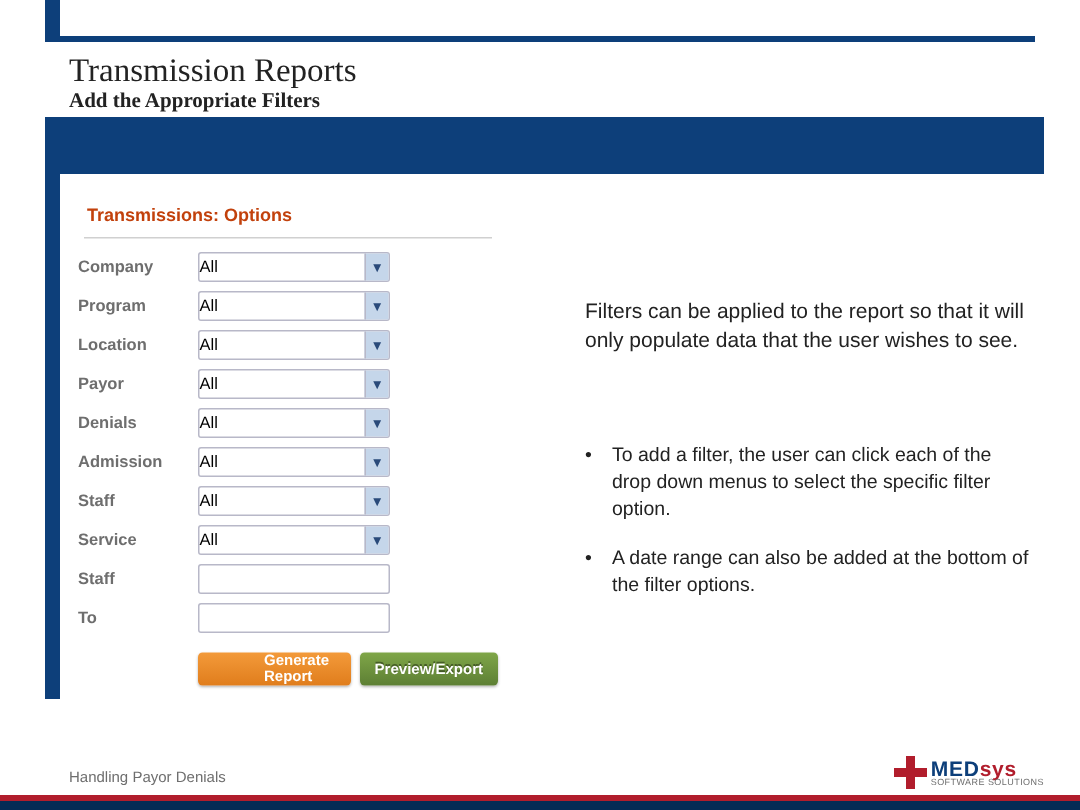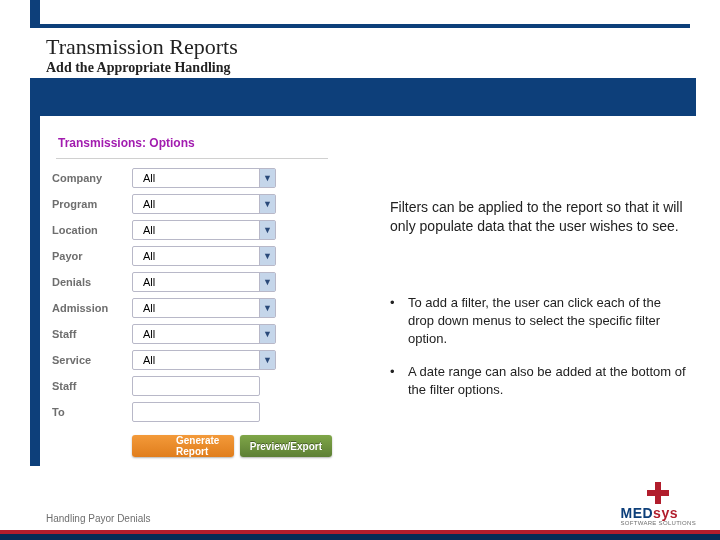--- a/index.html
+++ b/index.html
@@ -9,62 +9,62 @@
   .header-accent-v { position: absolute; left: 30px; top: 0; width: 10px; height: 28px; background: #0d3f7a; }
   .header-accent-h { position: absolute; left: 40px; top: 24px; width: 650px; height: 4px; background: #0d3f7a; }
 
   .title { position: absolute; left: 46px; top: 34px; font-family: "Times New Roman", serif; font-size: 22px; color: #222; }
   .subtitle { position: absolute; left: 46px; top: 60px; font-family: "Times New Roman", serif; font-size: 14px; font-weight: bold; color: #222; }
 
   .bg-band { position: absolute; left: 30px; top: 78px; width: 666px; height: 38px; background: #0d3f7a; }
   .bg-band2 { position: absolute; left: 30px; top: 116px; width: 10px; height: 350px; background: #0d3f7a; }
 
   .filter-card { position: absolute; left: 52px; top: 132px; width: 280px; height: 355px; background: #fff; }
-  .filter-head { font-size: 12px; font-weight: bold; color: #a21caf; padding: 4px 6px 8px 6px; }
+  .filter-head { font-size: 12px; font-weight: bold; color: #c2410c; padding: 4px 6px 8px 6px; }
   .filter-rule { height: 1px; background: #d0d0d0; margin: 0 4px 6px 4px; }
 
   .frow { display: flex; align-items: center; height: 26px; }
   .flabel { width: 80px; text-align: left; padding-right: 8px; font-size: 11px; color: #6e6e6e; font-weight: bold; }
-  .fsel { width: 144px; height: 20px; border: 1px solid #b8b8c8; border-radius: 2px; background: #fff; font-size: 11px; padding-left: 10px; display: flex; align-items: center; position: relative; }
+  .fsel { width: 128px; height: 20px; border: 1px solid #b8b8c8; border-radius: 2px; background: #fff; font-size: 11px; padding-left: 0; display: flex; align-items: center; position: relative; }
   .fsel .caret { position: absolute; right: 0; top: 0; width: 16px; height: 100%; background: #c5d6ea; display: flex; align-items: center; justify-content: center; color: #2a4a7a; font-size: 9px; border-left: 1px solid #b8b8c8; }
   .ftxt { width: 128px; height: 20px; border: 1px solid #b8b8c8; border-radius: 2px; background: #fff; }
 
   .btnrow { margin-top: 10px; padding-left: 80px; display: flex; gap: 6px; }
   .btn { height: 22px; border-radius: 3px; font-size: 10px; font-weight: bold; color: #fff; display: inline-flex; align-items: center; padding: 0 10px; box-shadow: 0 1px 2px rgba(0,0,0,.3); }
   .btn-orange { background: linear-gradient(#f39a3a, #e07d1c); padding-left: 44px; }
   .btn-green  { background: linear-gradient(#7fa648, #5d7f34); text-shadow: 0 -1px 0 rgba(0,0,0,.4); }
 
   .explain { position: absolute; left: 390px; top: 198px; width: 300px; font-size: 14px; line-height: 1.35; color: #222; }
   .bullets { position: absolute; left: 390px; top: 294px; width: 300px; font-size: 13px; line-height: 1.4; color: #222; }
   .bullets li { display: flex; margin-bottom: 14px; }
   .bullets li .dot { width: 18px; flex-shrink: 0; }
   .bullets li .txt { flex: 1; }
 
   .footer-text { position: absolute; left: 46px; bottom: 16px; font-size: 10px; color: #6e6e6e; }
   .footer-bar  { position: absolute; left: 0; bottom: 6px; width: 720px; height: 4px; background: #b11d2c; }
   .footer-bar2 { position: absolute; left: 0; bottom: 0; width: 720px; height: 6px; background: #052b55; }
 
-  .logo { position: absolute; right: 24px; bottom: 14px; display: flex; align-items: center; gap: 2px; flex-direction: column; }
+  .logo { position: absolute; right: 24px; bottom: 14px; display: flex; align-items: center; gap: 2px; }
   .logo-mark { width: 22px; height: 22px; position: relative; }
   .logo-mark .plus-v { position:absolute; left:8px; top:0; width:6px; height:22px; background:#b11d2c; }
   .logo-mark .plus-h { position:absolute; left:0; top:8px; width:22px; height:6px; background:#b11d2c; }
   .logo-text { font-size: 14px; font-weight: bold; color: #0d3f7a; letter-spacing: .5px; }
   .logo-text .sys { color: #b11d2c; }
   .logo-sub  { font-size: 6px; color: #6e6e6e; letter-spacing: .3px; }
   .logo-stack { display:flex; flex-direction:column; line-height:1; }
 </style>
 </head>
 <body>
 
 <div class="slide">
   <div class="header-accent-v"></div>
   <div class="header-accent-h"></div>
 
   <div class="title">Transmission Reports</div>
-  <div class="subtitle">Add the Appropriate Handling</div>
+  <div class="subtitle">Add the Appropriate Filters</div>
 
   <div class="bg-band"></div>
   <div class="bg-band2"></div>
 
   <div class="filter-card">
     <div class="filter-head">Transmissions: Options</div>
     <div class="filter-rule"></div>
     <div id="filter-rows">
         <div class="frow">
           <div class="flabel">Company</div>

